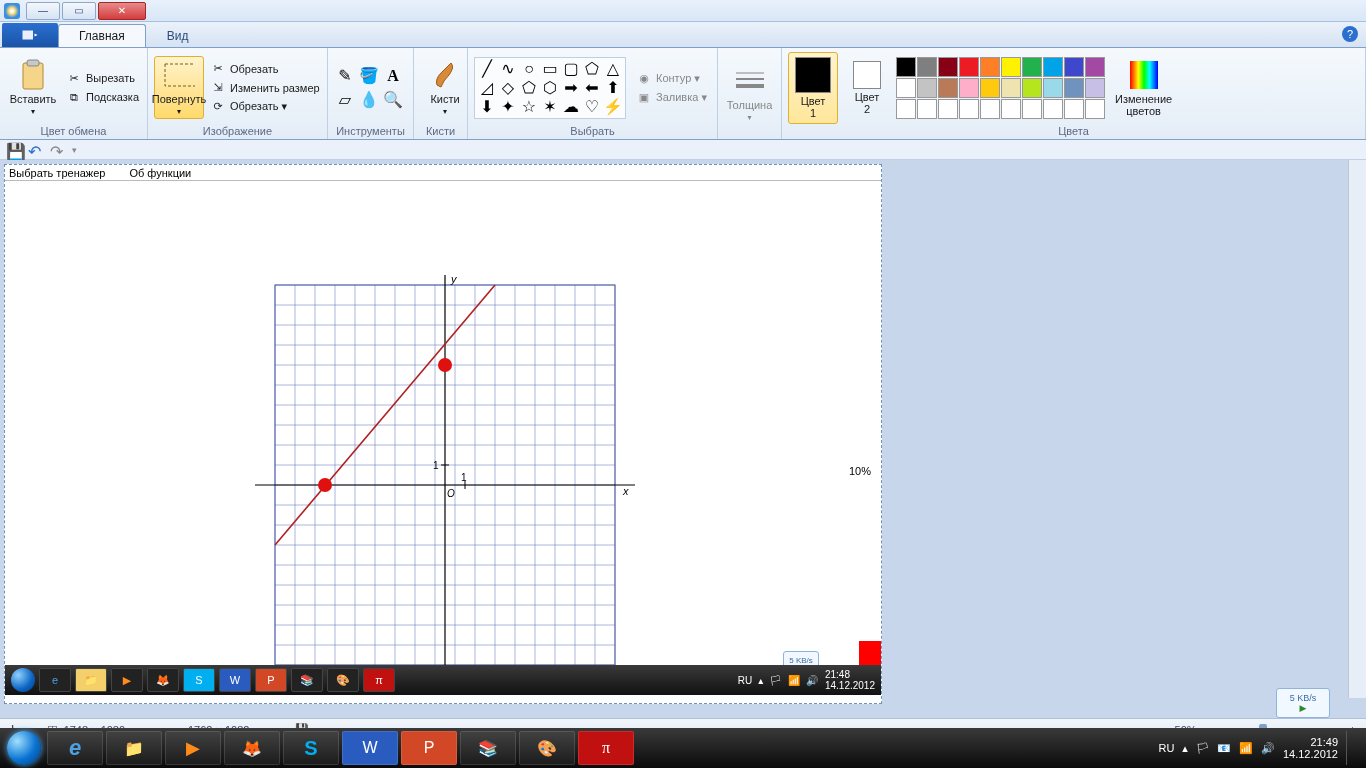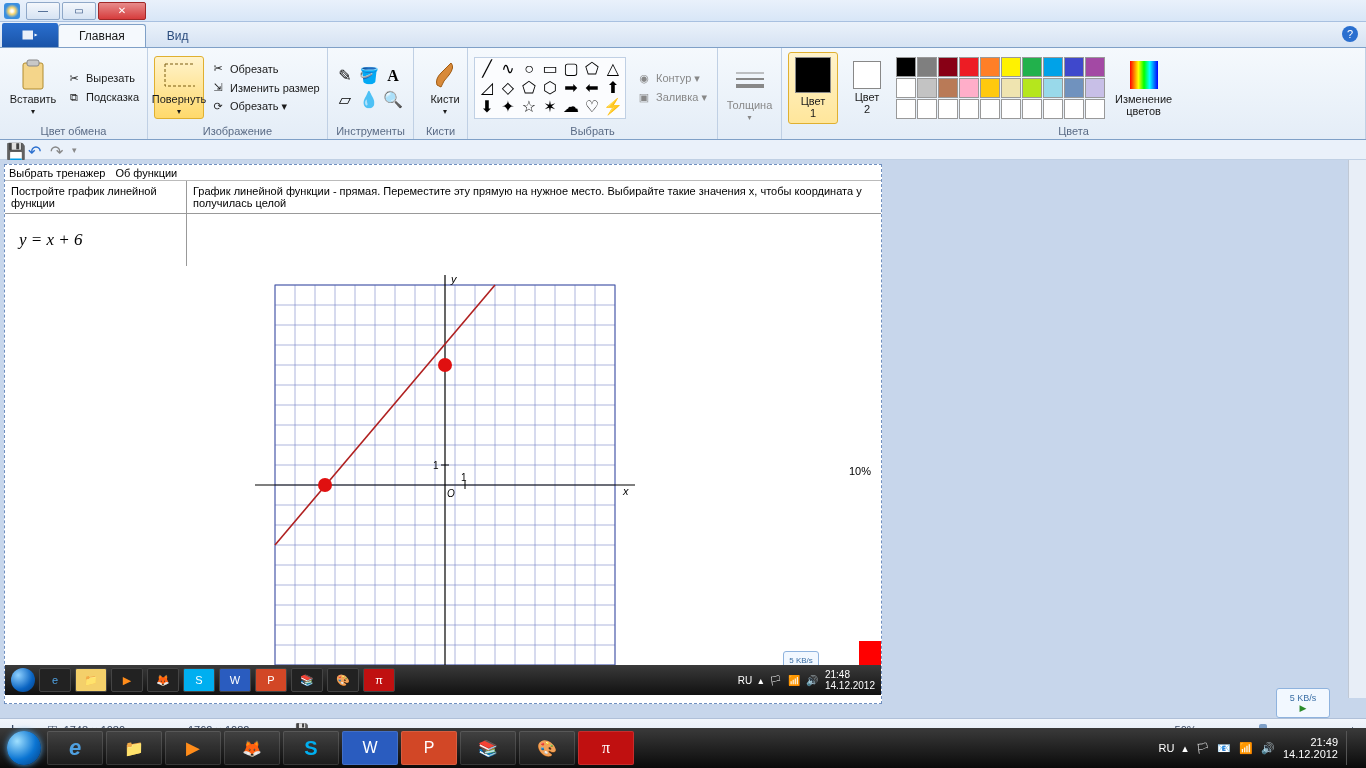--- a/index.html
+++ b/index.html
@@ -45,21 +45,21 @@
 .qat .qicon { width:16px;height:16px; }
 
 
 .canvaswrap { position:relative; background:#fff; height: 558px; }
 .canvas { position:absolute; left:0; top:0; right:0; bottom:0; background:#c7d6eb; }
 .paper { position:absolute; left:4px; top:4px; width:878px; height:540px; background:#fff; border:1px dashed #7090c0; }
 .scrollbar-v { position:absolute; right:0; top:0; bottom:20px; width:18px; background:#e8eef7; border-left:1px solid #c0c8d4; }
 
 
 .trainer { position:absolute; left:0; top:0; right:0; height:530px; font-size:11px; }
-.trainer .tmenu { height:16px; border-bottom:1px solid #bbb; display:flex; gap:10px; padding:0 4px; align-items:center; }
+.trainer .tmenu { height:16px; border-bottom:1px solid #bbb; display:flex; gap:24px; padding:0 4px; align-items:center; }
 .trainer .trow { display:flex; border-bottom:1px solid #999; }
 .trainer .tcell1 { width:182px; border-right:1px solid #999; padding:4px 6px; }
 .trainer .tcell2 { flex:1; padding:4px 6px; }
 .trainer .formula { font-family: "Times New Roman", serif; font-style:italic; font-size:17px; padding:12px 8px; }
 .trainer .graphzone { position:absolute; left:190px; top:100px; width:500px; height:420px; }
 .trainer .btnsrow { position:absolute; left:8px; bottom:10px; display:flex; gap:6px; }
 .trainer .btnsrow button { font-size:11px; padding:2px 8px; background:#efefef; border:1px solid #888; }
 .trainer .pctlabel { position:absolute; right:10px; top:300px; font-size:11px; }
 .trainer .redbar { position:absolute; right:0; bottom:14px; width:22px; height:40px; background:#f00; }
 .trainer .netwidget { position:absolute; right:62px; bottom:16px; width:36px; height:28px; border:1px solid #8fb3de; border-radius:3px; background:#f2f8ff; font-size:8px; display:flex; flex-direction:column; align-items:center; justify-content:center; color:#3a6ea5; }
@@ -331,30 +331,20 @@
 </div>
 
 <div class="canvaswrap">
   <div class="canvas">
     <div class="paper">
 
       <div class="trainer">
         <div class="tmenu">
           <span>Выбрать тренажер</span>
           <span>Об функции</span>
-        </div>
-        <div class="trow">
-          <div class="tcell1">Постройте график линейной функции</div>
-          <div class="tcell2">График линейной функции - прямая. Переместите эту прямую на нужное место. Выбирайте такие значения x, чтобы координата y получилась целой</div>
-        </div>
-        <div style="display:flex;">
-          <div class="tcell1" style="border-right:1px solid #999;">
-            <div class="formula">y = x + 6</div>
-          </div>
-          <div class="tcell2"></div>
         </div>
 
         <svg class="graphzone" viewBox="0 0 380 420">
 
           <g stroke="#4a5aa8" stroke-width="0.6">
             
           </g>
           <g id="gridg" stroke="#5a6ab8" stroke-width="0.5">
               <line x1="20" x2="20" y1="20" y2="400"></line>
               <line x1="40" x2="40" y1="20" y2="400"></line>

